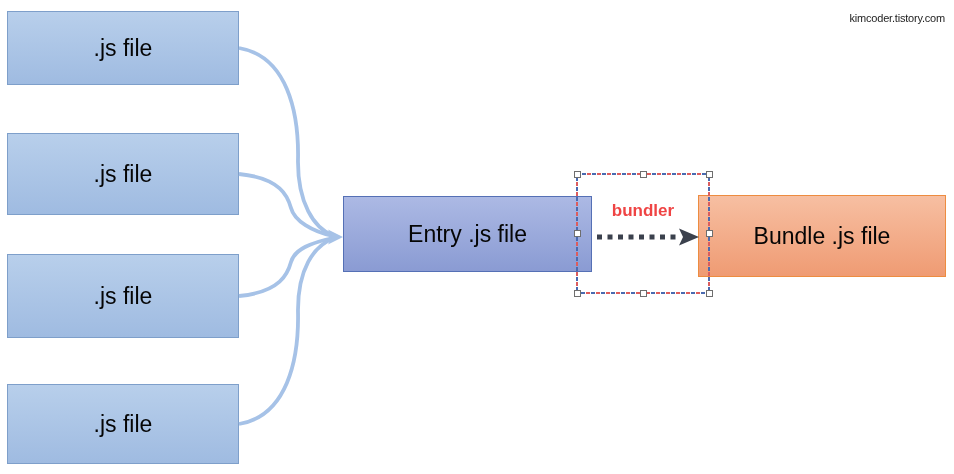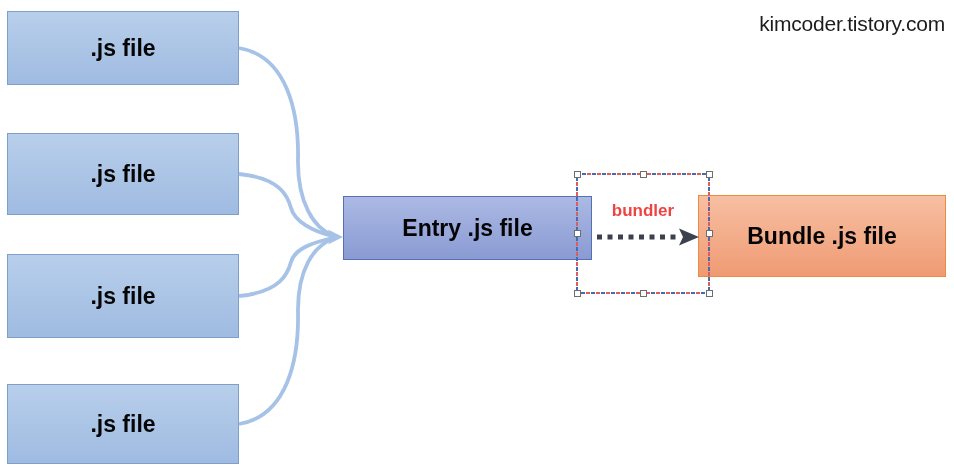--- a/index.html
+++ b/index.html
@@ -1,39 +1,39 @@
 <!DOCTYPE html>
 <html style="--source-fill-top: #b8cfeb; --source-fill-bottom: #9fbbe1; --source-border: #7e9fca; --entry-fill-top: #acb9e4; --entry-fill-bottom: #8a9bd3; --entry-border: #5570b5; --bundle-fill-top: #f7bfa2; --bundle-fill-bottom: #ef9b73; --bundle-border: #ed8c40; --connector: #a6c2e7; --dotted-arrow: #3b414d; --selection-red: #dd5c5c; --selection-blue: #4a6ab0;"><head>
 <meta charset="utf-8">
 <style>
   html,body { margin:0; padding:0; background:#ffffff; }
   .canvas {
     position:relative; width:954px; height:474px; background:#ffffff;
     overflow:hidden; font-family:"Liberation Sans", sans-serif;
   }
   .watermark {
-    position:absolute; top:12px; right:9px; font-size:21px; font-weight:400;
+    position:absolute; top:12px; right:9px; font-size:11px; font-weight:400;
     color:#1c1c1c; letter-spacing:-0.2px;
   }
   .box {
     position:absolute; box-sizing:border-box;
     display:flex; align-items:center; justify-content:center;
-    font-weight:bold; font-size:23px; color:#050505;text-align:right;
+    font-weight:normal; font-size:23px; color:#050505;text-align:right;
   }
   .src {
     left:7px; width:232px;
     background:linear-gradient(180deg, var(--source-fill-top), var(--source-fill-bottom));
     border:1.5px solid var(--source-border);
   }
   .src1 { top:11px;  height:74px; }
   .src2 { top:133px; height:82px; }
   .src3 { top:254px; height:84px; }
   .src4 { top:384px; height:80px; }
   .entry {
-    left:343px; top:196px; width:249px; height:64px;
+    left:343px; top:196px; width:249px; height:76px;
     background:linear-gradient(180deg, var(--entry-fill-top), var(--entry-fill-bottom));
     border:1.5px solid var(--entry-border);
   }
   .bundle {
     left:698px; top:195px; width:248px; height:82px;
     background:linear-gradient(180deg, var(--bundle-fill-top), var(--bundle-fill-bottom));
     border:1.5px solid var(--bundle-border);
   }
   svg.layer { position:absolute; left:0; top:0; width:954px; height:474px; pointer-events:none; }
   .connector { fill:none; stroke:var(--connector); stroke-width:3.8; }

